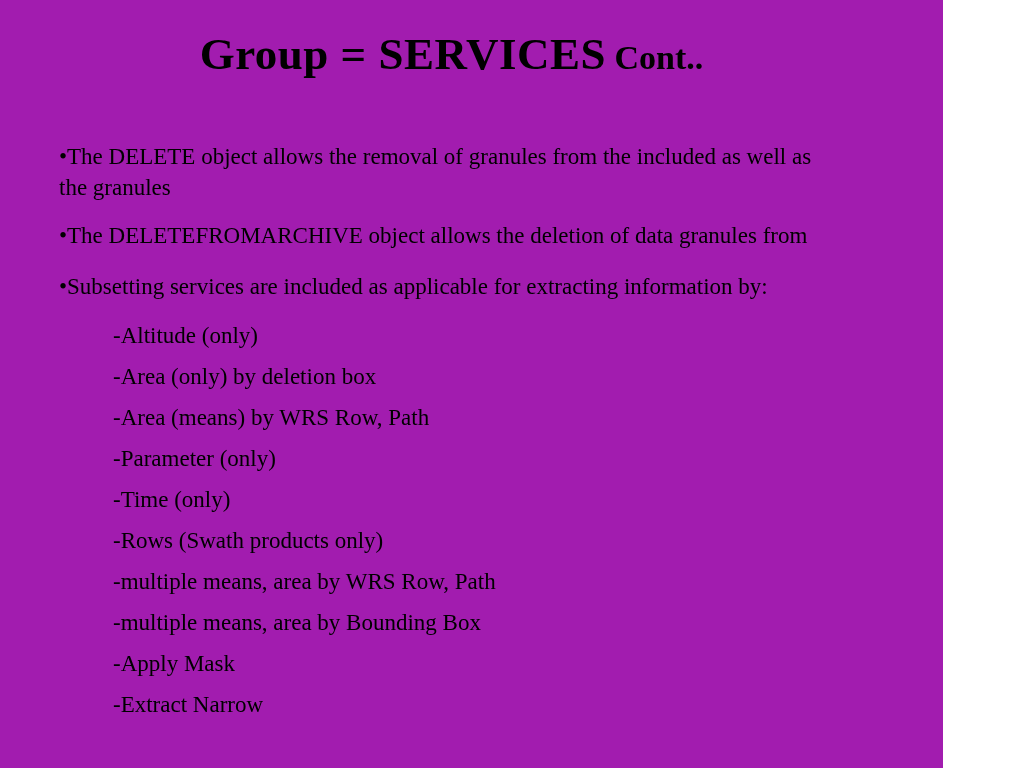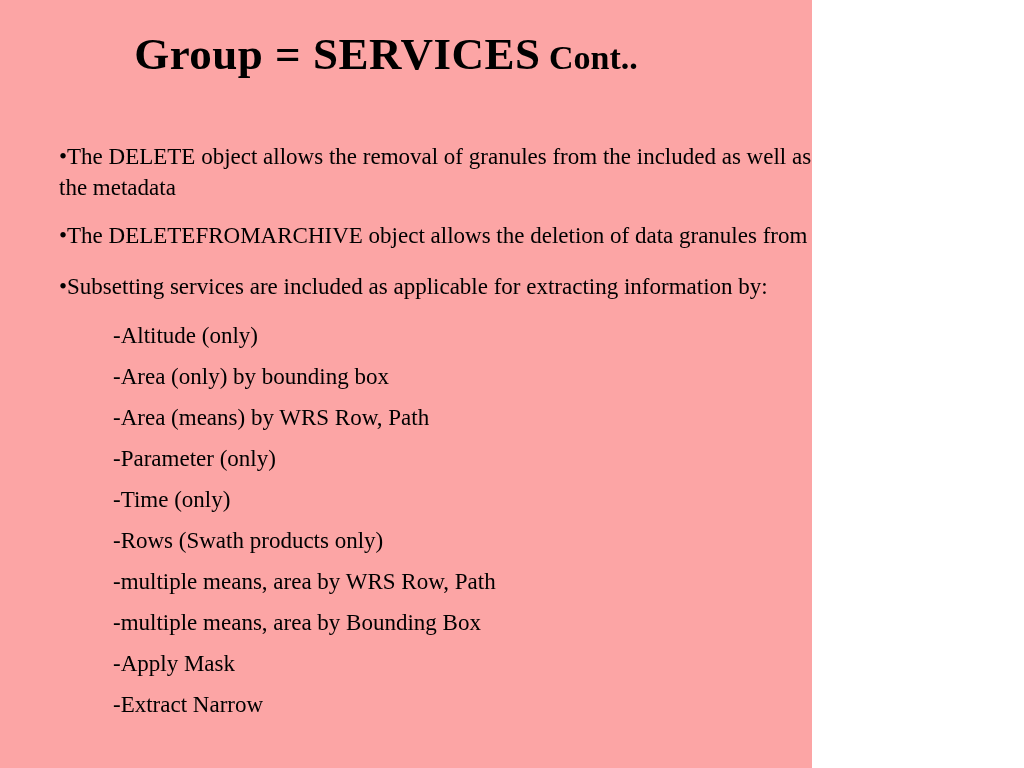--- a/index.html
+++ b/index.html
@@ -9,23 +9,23 @@
   body {
     width: 1024px;
     height: 768px;
     background: #ffffff;
     font-family: "Liberation Serif", "DejaVu Serif", serif;
     color: #000000;
     overflow: hidden;
   }
   .slide {
     position: relative;
-    width: 812px;
+    width: 943px;
     height: 768px;
-    background: #fca5a5;
+    background: #a21caf;
   }
   .title {
     position: absolute;
     top: 22px;
     left: 0;
     width: 100%;
     text-align: center;
     padding-right: 40px;
     box-sizing: border-box;
     font-weight: bold;
@@ -78,34 +78,34 @@
 <div class="slide">
 
   <div class="title">
     <span class="main">Group = SERVICES</span><span class="suffix"> Cont..</span>
   </div>
 
   <div class="content">
 
     <div class="para p1">
       <div class="line"><span>•The </span><span class="kw">DELETE</span><span> object allows the removal of granules from the included as well as</span></div>
-      <div class="line">the metadata</div>
+      <div class="line">the granules</div>
     </div>
 
     <div class="para p2">
       <div class="line"><span>•The </span><span class="kw">DELETEFROMARCHIVE</span><span> object allows the deletion of data granules from</span></div>
     </div>
 
     <div class="para p3">
       <div class="line"><span>•Subsetting services are included as applicable for extracting information by:</span><span class="kw"></span><span></span></div>
     </div>
 
     <div class="sub-list">
       <div class="sub-item">-Altitude (only)</div>
-      <div class="sub-item">-Area (only) by bounding box</div>
+      <div class="sub-item">-Area (only) by deletion box</div>
       <div class="sub-item">-Area (means) by WRS Row, Path</div>
       <div class="sub-item">-Parameter (only)</div>
       <div class="sub-item">-Time (only)</div>
       <div class="sub-item">-Rows (Swath products only)</div>
       <div class="sub-item">-multiple means, area by WRS Row, Path</div>
       <div class="sub-item">-multiple means, area by Bounding Box</div>
       <div class="sub-item">-Apply Mask</div>
       <div class="sub-item">-Extract Narrow</div>
     </div>
 

